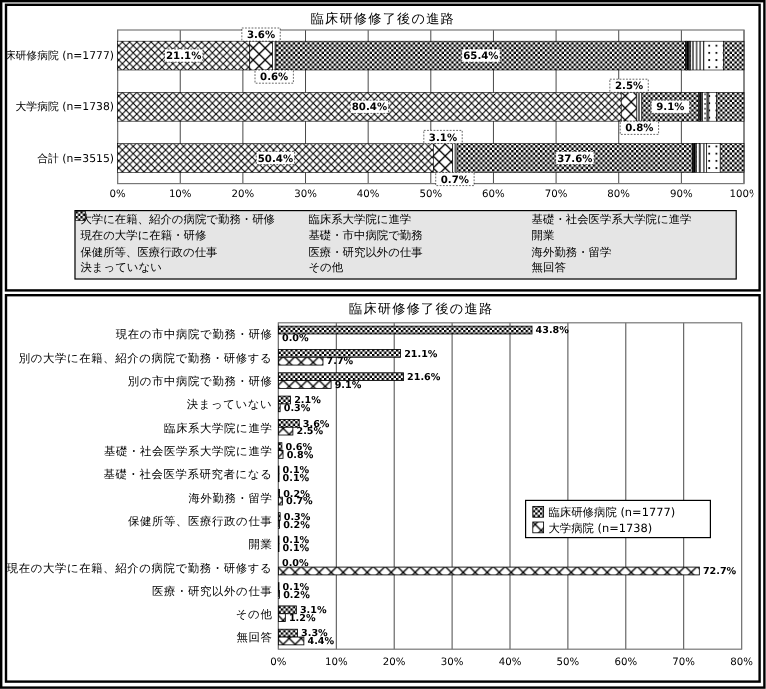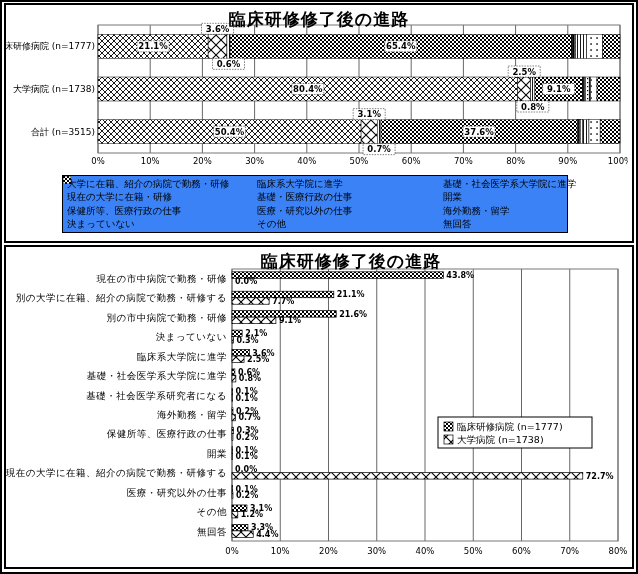--- a/index.html
+++ b/index.html
@@ -1,25 +1,25 @@
 <!DOCTYPE html>
 <html><head>
 <meta charset="utf-8">
 <style>
   html,body{margin:0;padding:0}
   body{width:638px;height:574px;background:#fff;font-family:"DejaVu Sans",sans-serif;position:relative;overflow:hidden}
   .page{position:absolute;left:0;top:0;width:634px;height:570px;border:2px solid #000;background:#fff}
   .panel{position:absolute;left:2px;width:626px;border:2px solid #000;background:#fff}
   #panel1{top:1px;height:236px}
   #panel2{top:243px;height:320px}
-  .chart-title{position:absolute;top:3px;left:50%;transform:translateX(-50%);font-size:17px;font-weight:bold;letter-spacing:1px;white-space:nowrap;color:#000}
+  .chart-title{position:absolute;top:3px;left:50%;transform:translateX(-50%);font-size:11px;font-weight:normal;letter-spacing:1px;white-space:nowrap;color:#000}
   #panel2 .chart-title{left:345px}
   svg{position:absolute;left:0;top:0;display:block}
   svg text{font-family:"DejaVu Sans",sans-serif;fill:#000}
-  .legend1{position:absolute;left:56px;top:170px;width:506px;height:58px;border:1px solid #000;background:#3b82f6;
+  .legend1{position:absolute;left:56px;top:170px;width:552px;height:58px;border:1px solid #000;background:#e5e5e5;
            display:grid;grid-template-columns:190px 186px auto;grid-auto-flow:row;align-content:space-around;padding:1px 4px;box-sizing:border-box}
   .li{display:flex;align-items:center;gap:3px;font-size:9.5px;line-height:1.1;white-space:nowrap;color:#000}
   .li .sw{flex:0 0 auto}
 </style>
 </head>
 <body>
 
 <div class="page">
 
   <div class="panel" id="panel1">
@@ -163,21 +163,21 @@
         <div class="li">
           <svg width="8" height="8" class="sw">
             <rect width="8" height="8" fill="url(#p-checker)" stroke="#000" stroke-width="0.7"></rect>
           </svg>
           <span>現在の大学に在籍・研修</span>
         </div>
         <div class="li">
           <svg width="8" height="8" class="sw">
             <rect width="8" height="8" fill="#000000" stroke="#000" stroke-width="0.7"></rect>
           </svg>
-          <span>基礎・医療行政の仕事</span>
+          <span>基礎・市中病院で勤務</span>
         </div>
         <div class="li">
           <svg width="8" height="8" class="sw">
             <rect width="8" height="8" fill="#ffffff" stroke="#000" stroke-width="0.7"></rect>
           </svg>
           <span>開業</span>
         </div>
         <div class="li">
           <svg width="8" height="8" class="sw">
             <rect width="8" height="8" fill="#000000" stroke="#000" stroke-width="0.7"></rect>

